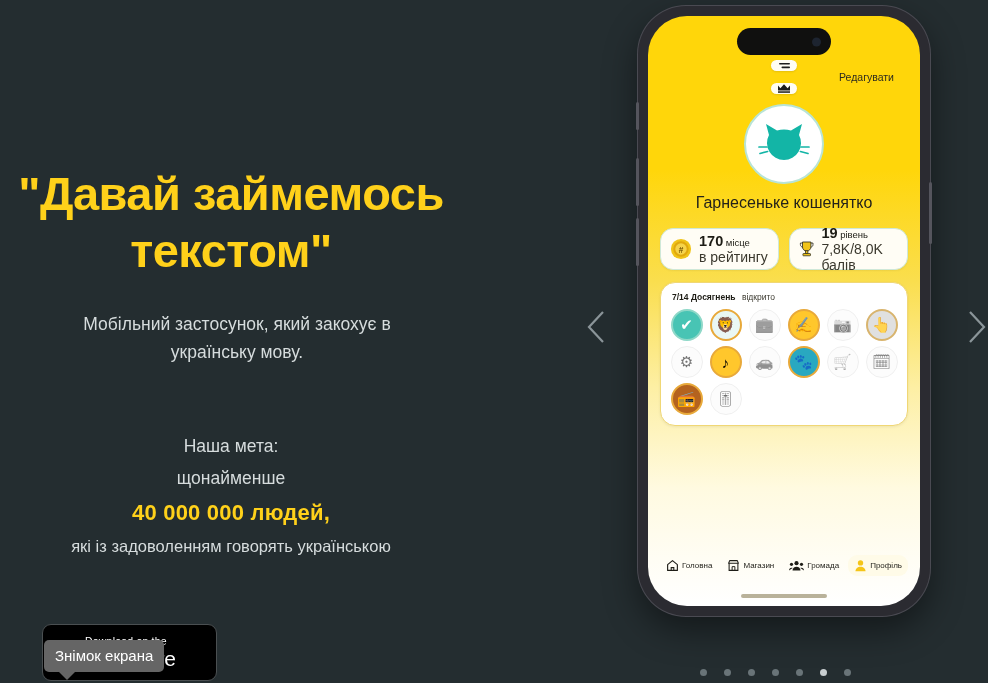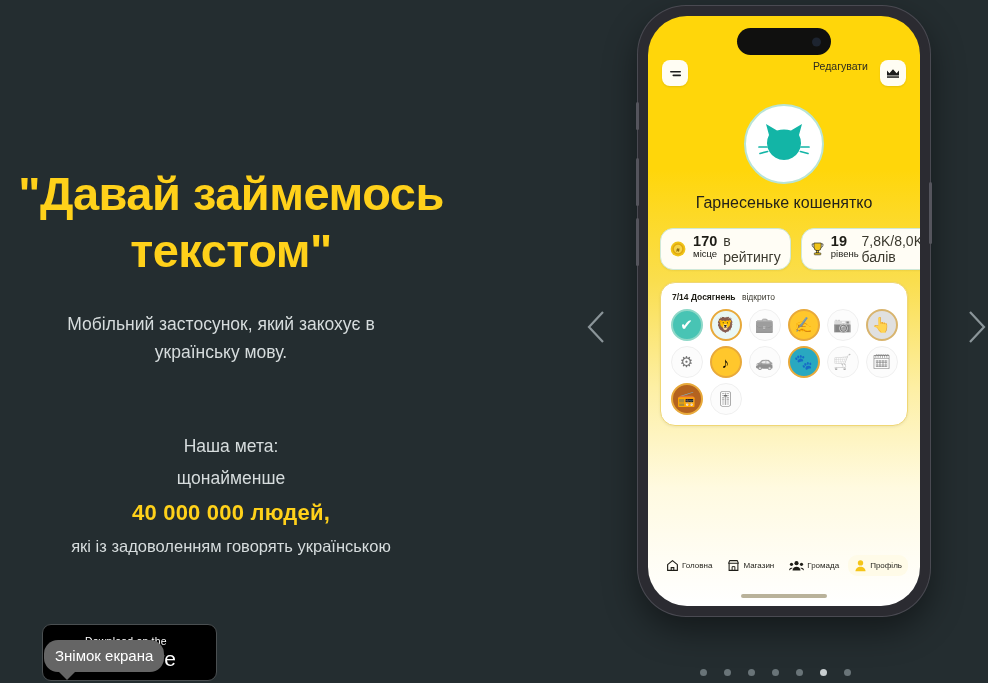--- a/index.html
+++ b/index.html
@@ -28,21 +28,21 @@
     width: 442px;
     text-align: center;
     color: #ffd11a;
     font-size: 47px;
     font-weight: bold;
     line-height: 1.22;
     letter-spacing: -0.5px;
   }
   .subtitle {
     position: absolute;
-    left: 40px; top: 310px;
+    left: 56px; top: 310px;
     width: 362px;
     text-align: center;
     color: #d6dcdd;
     font-size: 17.5px;
     line-height: 1.62;
   }
   .goal-block {
     position: absolute;
     left: 20px; top: 431px;
     width: 422px;
@@ -103,21 +103,21 @@
   .gp-small { font-size: 11px; letter-spacing: 0.6px; }
 
   
   .tooltip {
     position: absolute;
     left: 44px; top: 640px;
     background: #656565;
     color: #ffffff;
     font-size: 15px;
     padding: 7px 11px 8px 11px;
-    border-radius: 14px;
+    border-radius: 5px;
     white-space: nowrap;
     z-index: 40;
   }
   .tooltip-arrow {
     position: absolute;
     left: 58px; top: 671px;
     width: 0; height: 0;
     border-left: 9px solid transparent;
     border-right: 9px solid transparent;
     border-top: 9px solid #656565;
@@ -195,21 +195,23 @@
     background: #1d2430;
   }
 
   
   .ph-header {
     position: absolute;
     left: 0; top: 44px;
     width: 100%;
     height: 30px;
     display: flex;
+    align-items: center;
     padding: 0 14px;
+    flex-direction: column;
   }
   .icon-btn {
     width: 26px; height: 26px;
     background: #fffdf3;
     border-radius: 8px;
     display: flex; align-items: center; justify-content: center;
     box-shadow: 0 1px 2px rgba(0,0,0,0.10);
   }
   .edit-link {
     margin-left: auto;
@@ -253,21 +255,21 @@
     height: 42px;
     background: #fffdf5;
     border: 1px solid #cfe8d8;
     border-radius: 13px;
     display: flex;
     align-items: center;
     gap: 7px;
     padding: 0 9px;
     box-shadow: 0 1px 2px rgba(0,0,0,0.06);
   }
-  .stat-txt { display: flex; flex-direction: row; line-height: 1.12; }
+  .stat-txt { display: flex; flex-direction: column; line-height: 1.12; }
   .stat-main { color: #1d1c15; font-size: 9.5px; }
   .stat-main b { font-size: 14.5px; font-weight: bold; }
   .stat-sub { color: #3a382d; font-size: 14px; margin-top: 1px; }
 
   
   .ach-panel {
     position: absolute;
     left: 12px; top: 266px;
     width: calc(100% - 24px);
     background: #ffffff;

